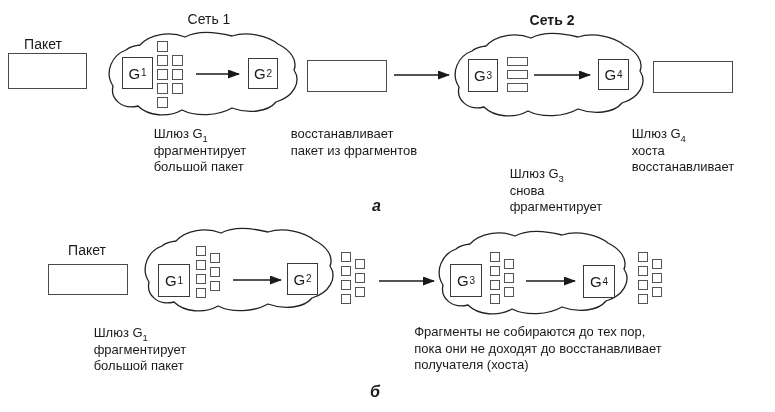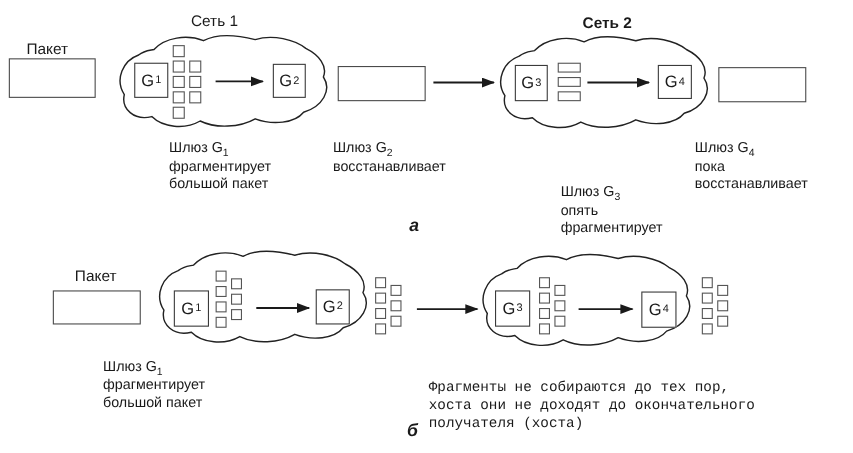--- a/index.html
+++ b/index.html
@@ -53,21 +53,21 @@
   <line x1="534" y1="75" x2="590" y2="75" stroke="#1a1a1a" stroke-width="1.6" marker-end="url(#ah)"></line>
 
   <line x1="233" y1="280" x2="281" y2="280" stroke="#1a1a1a" stroke-width="1.6" marker-end="url(#ah)"></line>
   <line x1="379" y1="281" x2="434" y2="281" stroke="#1a1a1a" stroke-width="1.6" marker-end="url(#ah)"></line>
   <line x1="526" y1="281" x2="575" y2="281" stroke="#1a1a1a" stroke-width="1.6" marker-end="url(#ah)"></line>
 </svg>
 
 <div class="lbl" style="left:43px;top:36px;">Пакет</div>
 <div class="rect" style="left:8px;top:53px;width:79px;height:36px;"></div>
 
-<div class="lbl" style="left:195px;top:11px;">Сеть 1</div>
+<div class="lbl" style="left:209px;top:11px;">Сеть 1</div>
 <div class="lbl" style="left:552px;top:12px;font-weight:bold;">Сеть 2</div>
 
 <div class="gw" style="left:122px;top:57px;width:31px;height:32px;">
   <span>G</span>
     <sub>1</sub>
 </div>
 <div class="frag" style="left:157px;top:41px;">
     <div class="col" style="margin-top: 0px;">
       <div class="sq"></div>
       <div class="sq"></div>
@@ -104,31 +104,31 @@
     <sub>4</sub>
 </div>
 <div class="rect" style="left:653px;top:61px;width:80px;height:32px;"></div>
 
 <div class="caption" style="left:200px;top:126px;">
   <div><span>Шлюз G</span><sub>1</sub></div>
   <div>фрагментирует</div>
   <div>большой пакет</div>
 </div>
 <div class="caption" style="left:354px;top:126px;">
-  <div><span>Шлюз G</span><sub>2</sub></div>
   <div>восстанавливает</div>
+  <div>пакет из фрагментов</div>
 </div>
 <div class="caption" style="left:556px;top:126px;margin-top:40px;">
   <div><span>Шлюз G</span><sub>3</sub></div>
-  <div>опять</div>
+  <div>снова</div>
   <div>фрагментирует</div>
 </div>
 <div class="caption" style="left:683px;top:126px;">
   <div><span>Шлюз G</span><sub>4</sub></div>
-  <div>пока</div>
+  <div>хоста</div>
   <div>восстанавливает</div>
 </div>
 
 <div class="marker" style="left:372px;top:197px;">а</div>
 
 <div class="lbl" style="left:87px;top:242px;">Пакет</div>
 <div class="rect" style="left:48px;top:264px;width:80px;height:31px;"></div>
 
 <div class="gw" style="left:158px;top:264px;width:32px;height:33px;">
   <span>G</span>
@@ -198,19 +198,19 @@
       <div class="sq"></div>
       <div class="sq"></div>
     </div>
   </div>
 
 <div class="caption" style="left:140px;top:325px;">
   <div><span>Шлюз G</span><sub>1</sub></div>
   <div>фрагментирует</div>
   <div>большой пакет</div>
 </div>
-<div class="caption" style="left:538px;top:344px;font-family:Liberation Mono, monospace;">
+<div class="caption" style="left:538px;top:324px;">
   <div>Фрагменты не собираются до тех пор,</div>
-  <div>хоста они не доходят до окончательного</div>
+  <div>пока они не доходят до восстанавливает</div>
   <div>получателя (хоста)</div>
 </div>
 
 <div class="marker" style="left:370px;top:383px;">б</div>
 
 </body></html>

